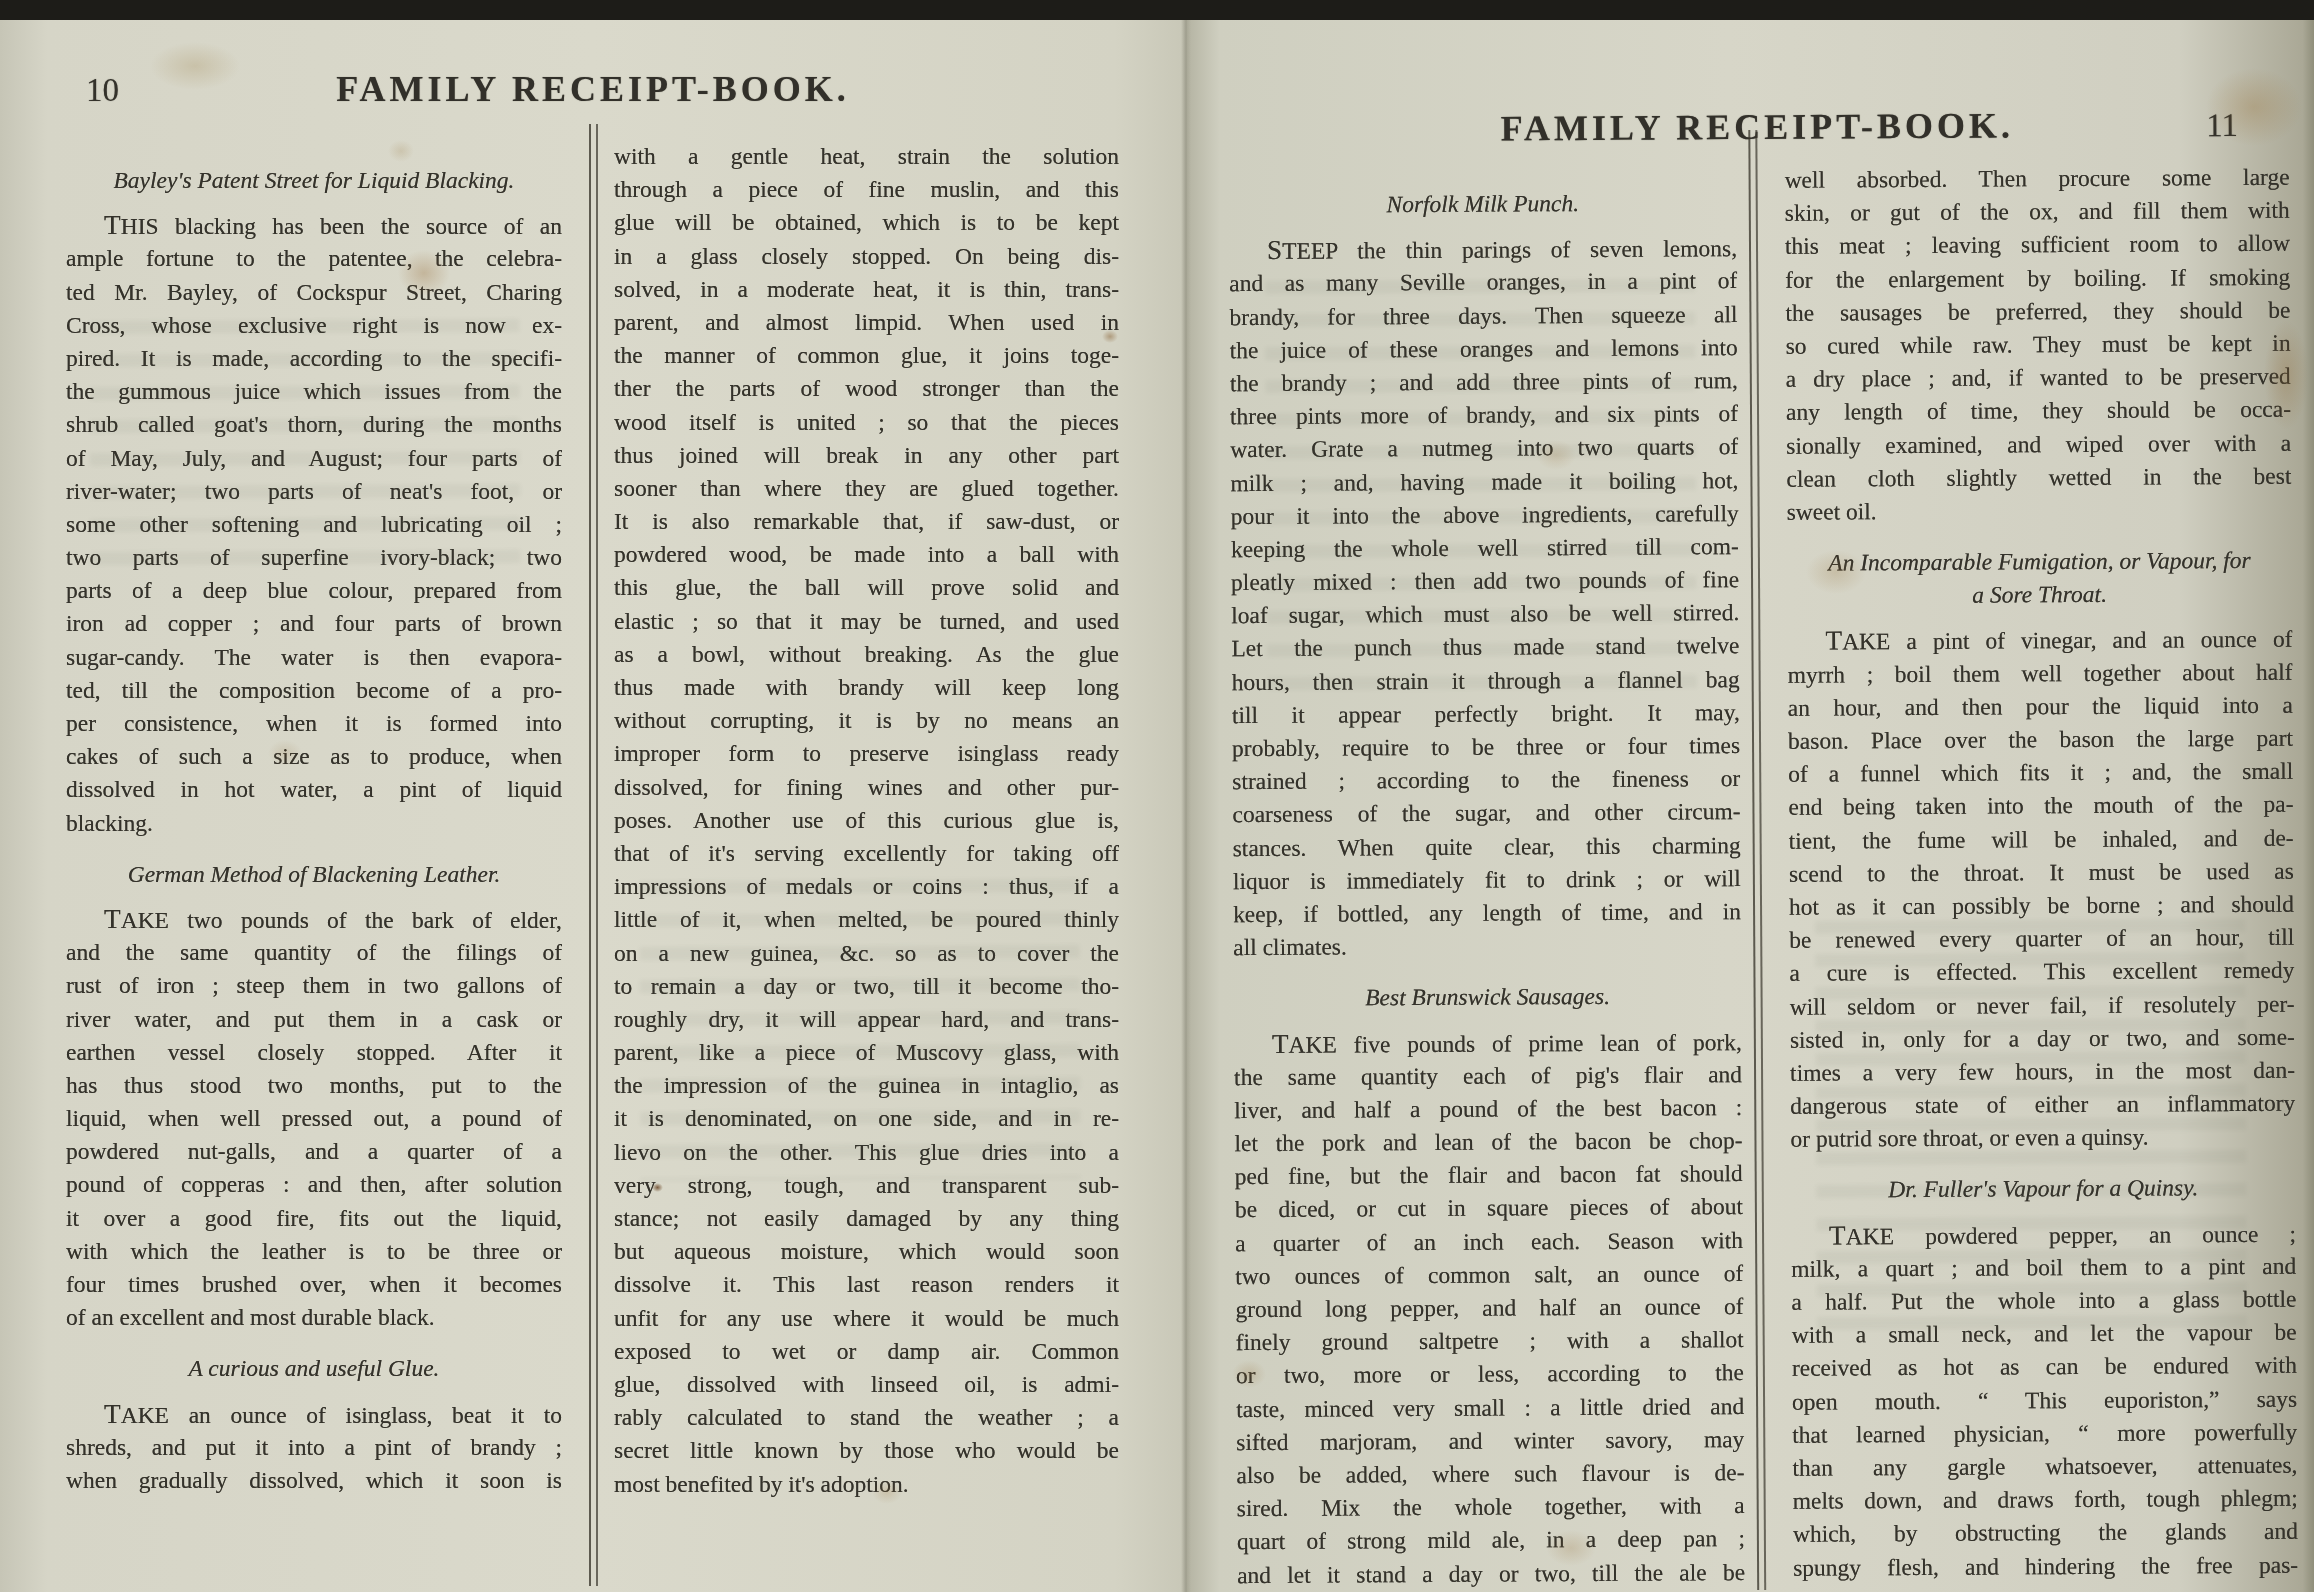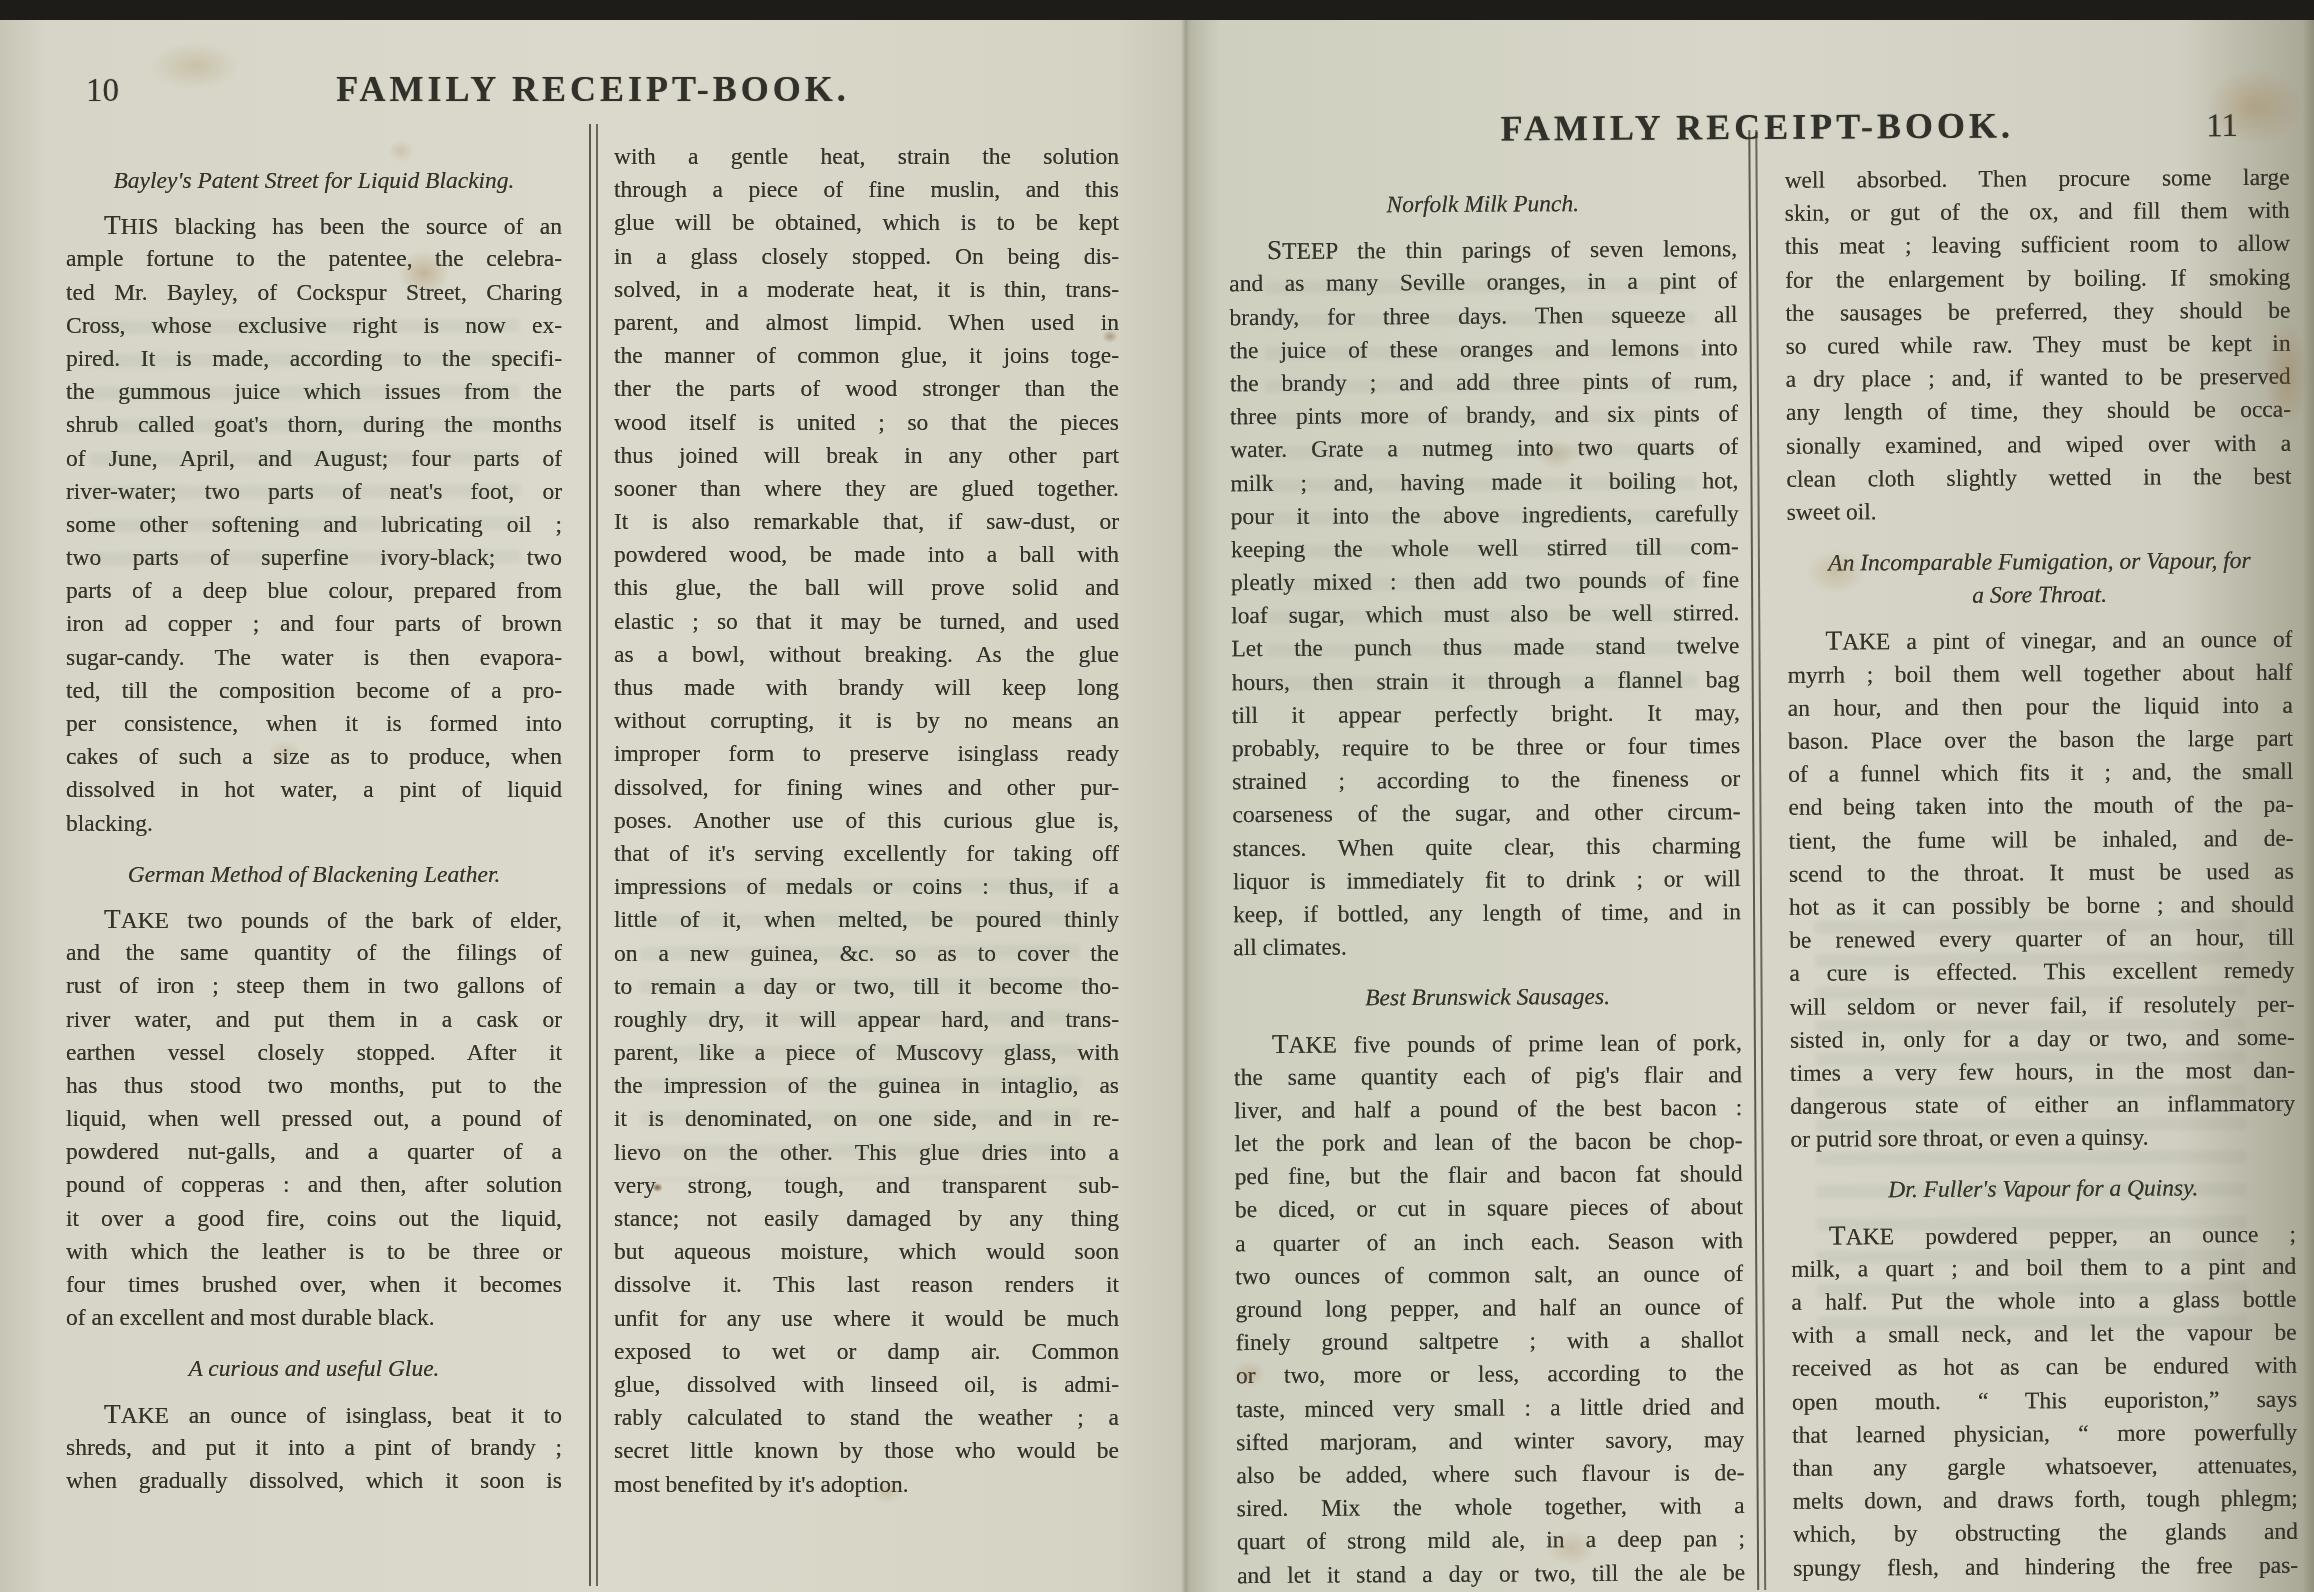--- a/index.html
+++ b/index.html
@@ -59,21 +59,21 @@
         <div class="heading">
           <div>Bayley's Patent Street for Liquid Blacking.</div>
         </div>
         <div class="line lead-line">THIS blacking has been the source of an</div>
         <div class="line">ample fortune to the patentee, the celebra-</div>
         <div class="line">ted Mr. Bayley, of Cockspur Street, Charing</div>
         <div class="line">Cross, whose exclusive right is now ex-</div>
         <div class="line">pired.  It is made, according to the specifi-</div>
         <div class="line">the gummous juice which issues from the</div>
         <div class="line">shrub called goat's thorn, during the months</div>
-        <div class="line">of June, April, and August; four parts of</div>
+        <div class="line">of May, July, and August; four parts of</div>
         <div class="line">river-water; two parts of neat's foot, or</div>
         <div class="line">some other softening and lubricating oil ;</div>
         <div class="line">two parts of superfine ivory-black; two</div>
         <div class="line">parts of a deep blue colour, prepared from</div>
         <div class="line">iron  ad copper ; and four parts of brown</div>
         <div class="line">sugar-candy.  The water is then evapora-</div>
         <div class="line">ted, till the composition become of a pro-</div>
         <div class="line">per consistence, when it is formed into</div>
         <div class="line">cakes of such a size as to produce, when</div>
         <div class="line">dissolved in hot water, a pint of liquid</div>
@@ -83,21 +83,21 @@
         </div>
         <div class="line lead-line">TAKE two pounds of the bark of elder,</div>
         <div class="line">and the same quantity of the filings of</div>
         <div class="line">rust of iron ; steep them in two gallons of</div>
         <div class="line">river water, and put them in a cask or</div>
         <div class="line">earthen vessel closely stopped.  After it</div>
         <div class="line">has thus stood two months, put to the</div>
         <div class="line">liquid, when well pressed out, a pound of</div>
         <div class="line">powdered nut-galls, and a quarter of a</div>
         <div class="line">pound of copperas :  and then, after solution</div>
-        <div class="line">it over a good fire, coins out the liquid,</div>
+        <div class="line">it over a good fire, fits out the liquid,</div>
         <div class="line">with which the leather is to be three or</div>
         <div class="line">four times brushed over, when it becomes</div>
         <div class="line endline">of an excellent and most durable black.</div>
         <div class="heading">
           <div>A curious and useful Glue.</div>
         </div>
         <div class="line lead-line">TAKE an ounce of isinglass, beat it to</div>
         <div class="line">shreds, and put it into a pint of brandy ;</div>
         <div class="line">when gradually dissolved, which it soon is</div>
       </div>

